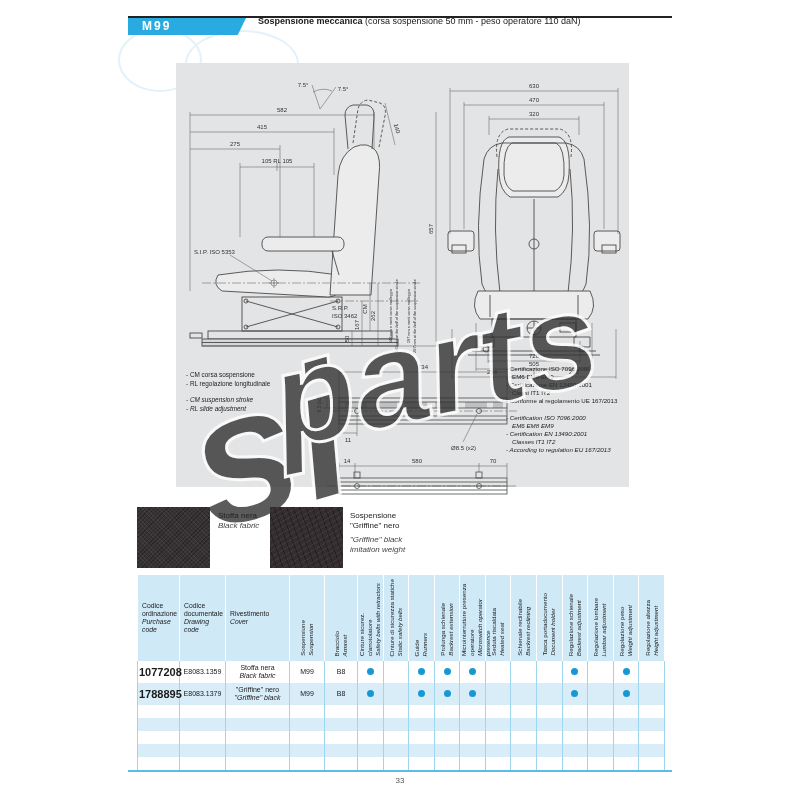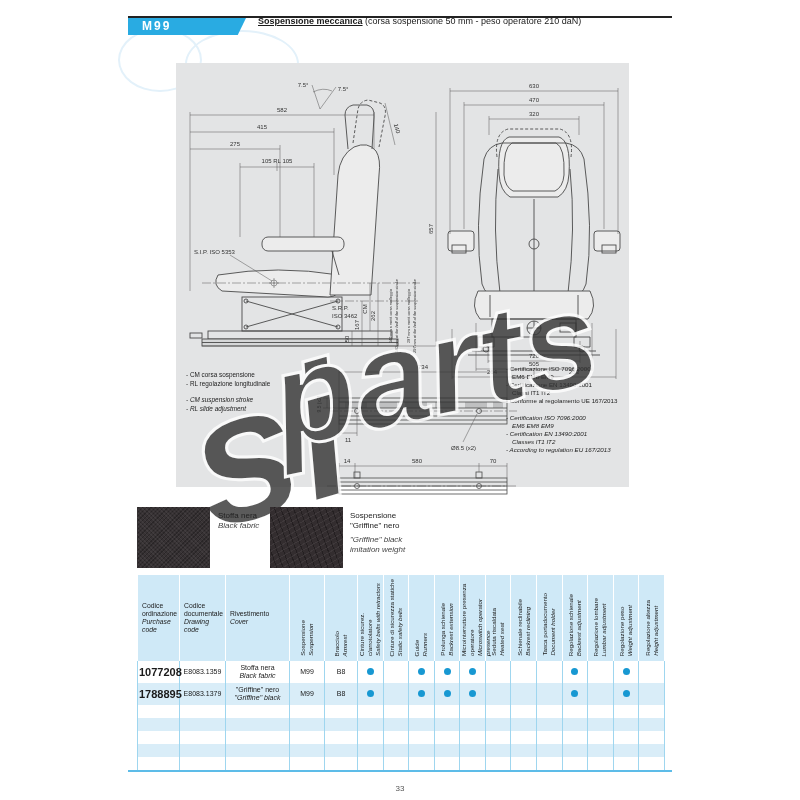--- a/index.html
+++ b/index.html
@@ -7,21 +7,21 @@
         font-family:"Liberation Sans",sans-serif;color:#1a1a1a;}
   .en{font-style:italic;}
 
   
   .deco-circle{position:absolute;border:2px solid #e3f1fa;border-radius:50%;}
   .top-rule{position:absolute;left:128px;top:16px;width:544px;height:2px;background:#222;}
   .model-badge{position:absolute;left:128px;top:18px;width:118px;height:17px;background:#29abe2;
                color:#fff;font-weight:bold;font-size:12px;line-height:17px;padding-left:14px;
                letter-spacing:2px;clip-path:polygon(0 0,100% 0,93% 100%,0 100%);box-sizing:border-box;}
   .title-block{position:absolute;left:258px;top:16px;font-size:9px;line-height:11px;}
-  .title-block b{font-weight:bold;text-decoration:underline;}
+  .title-block b{font-weight:bold;}
   .title-en{color:#333;}
 
   
   .drawing-panel{position:absolute;left:176px;top:63px;width:453px;height:424px;background:#e3e4e5;}
   .drawing-panel svg{position:absolute;overflow:visible;}
   svg text{font-family:"Liberation Sans",sans-serif;fill:#333;}
   .legend-block{position:absolute;left:10px;top:308px;font-size:6.4px;line-height:8.5px;color:#222;}
   .certs-block{position:absolute;left:330px;top:302px;width:120px;font-size:6.2px;line-height:8px;color:#222;}
   .certs-block .blk{margin-bottom:9px;}
   .ind{padding-left:6px;}
@@ -52,34 +52,34 @@
   tbody td{border-left:1px solid #9fd6ef;border-right:1px solid #9fd6ef;text-align:center;
            height:22px;padding:0 1px;box-sizing:border-box;vertical-align:middle;line-height:8px;}
   tbody tr:nth-child(even) td{background:#d9edf8;}
   tbody tr.empty td{height:13px;}
   td.code{font-weight:bold;font-size:11px;}
   .dot{width:7px;height:7px;border-radius:50%;background:#1798d2;display:inline-block;}
 
   
   .footer-rule{position:absolute;left:128px;top:770px;width:544px;height:2px;background:#5dbce8;}
   .page-number{position:absolute;left:0;top:776px;width:800px;text-align:center;
-               font-size:8px;color:#555;margin-top:8px;}
+               font-size:8px;color:#555;}
 </style>
 </head>
 <body>
 
 <div id="page">
 
   <div class="deco-circle" style="left:118px;top:28px;width:80px;height:60px;"></div>
   <div class="deco-circle" style="left:185px;top:30px;width:110px;height:64px;"></div>
 
   <div class="top-rule"></div>
   <div class="model-badge">M99</div>
   <div class="title-block">
-    <div><b>Sospensione meccanica</b><span> (corsa sospensione 50 mm - peso operatore 210 daN)</span></div>
+    <div><b>Sospensione meccanica</b><span> (corsa sospensione 50 mm - peso operatore 110 daN)</span></div>
   </div>
 
   <div class="drawing-panel">
 
     <svg viewBox="0 0 262 292" style="left:6px;top:16px;width:262px;height:292px;">
       <g stroke="#4a4a4a" fill="none" stroke-width="0.9">
         <rect x="26" y="252" width="184" height="8"></rect>
         <rect x="20" y="260" width="196" height="7" fill="#d6d7d8"></rect>
         <line x1="20" y1="263.5" x2="216" y2="263.5"></line>
         <rect x="8" y="254" width="12" height="5"></rect>

